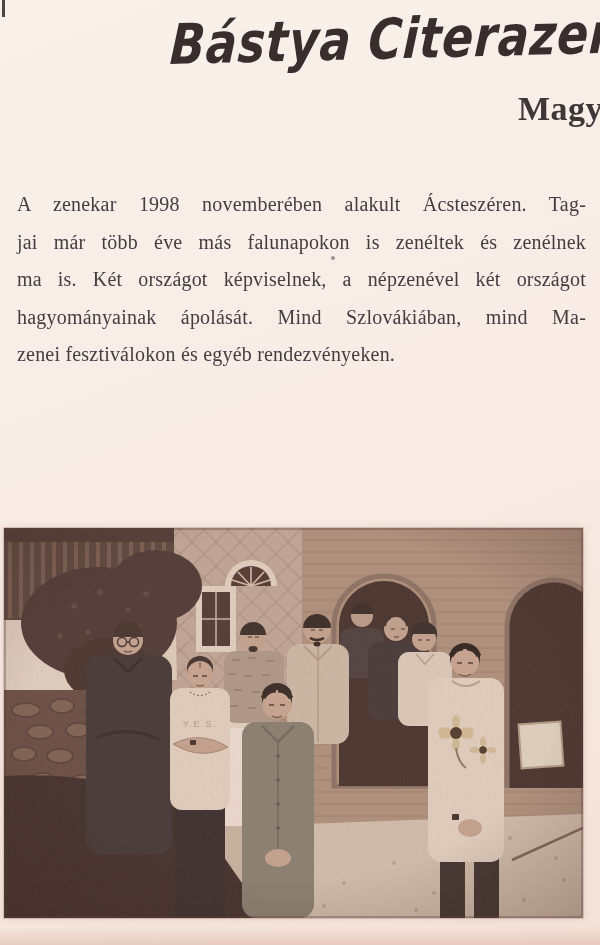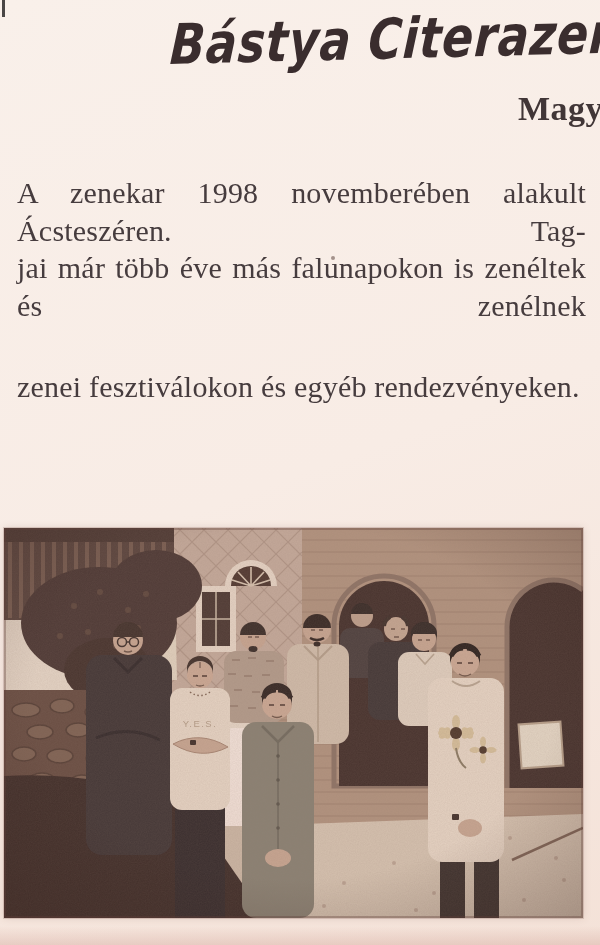--- a/index.html
+++ b/index.html
@@ -9,44 +9,46 @@
   .scan-mark{position:absolute;left:2px;top:0;width:3px;height:17px;background:#4a4645;}
   .speck{position:absolute;left:331px;top:256px;width:4px;height:4px;border-radius:50%;
          background:rgba(93,70,64,.55);}
   .title{position:absolute;left:172px;top:12px;margin:0;
          font-family:"DejaVu Sans",sans-serif;font-style:italic;font-weight:bold;
          font-size:56px;color:#3a2d2e;white-space:nowrap;letter-spacing:1px;
          transform:scaleX(.82) skewX(-5deg) rotate(-1.2deg);transform-origin:left top;}
   .subtitle{position:absolute;left:506px;top:78px;margin:12px;
             font-family:"Liberation Serif",serif;font-weight:bold;font-size:34px;
             color:#413637;white-space:nowrap;letter-spacing:.5px;}
-  .article{position:absolute;left:17px;top:174px;width:569px;
-           color:#463c3e;font-size:30px;line-height:37.6px;letter-spacing:.2px;}
+  .article{position:absolute;left:17px;top:186px;width:569px;
+           color:#463c3e;font-size:20px;line-height:37.6px;letter-spacing:.2px;}
   .tline{text-align:justify;text-align-last:justify;}
-  .tline.last{text-align-last:left;margin-top:44px;}
+  .tline.last{text-align-last:left;}
   .photo-wrap{position:absolute;left:4px;top:528px;width:579px;height:390px;
               box-shadow:0 0 0 1px rgba(124,88,78,.22), 0 0 7px rgba(150,110,100,.25);}
   .photo-wrap svg{display:block;}
   .crease{position:absolute;left:0;top:926px;width:600px;height:19px;
           background:linear-gradient(180deg,rgba(219,172,161,0),rgba(203,152,141,.32));}
 </style>
 </head>
 <body>
 
 <div class="page">
 
   <div class="scan-mark"></div>
   <div class="speck"></div>
 
   <h1 class="title">Bástya Citerazene</h1>
   <h2 class="subtitle">Magyar</h2>
 
   <div class="article">
     <div class="tline">A zenekar 1998 novemberében alakult Ácsteszéren. Tag-</div>
     <div class="tline">jai már több éve más falunapokon is zenéltek és zenélnek</div>
+    <div class="tline">ma is. Két országot képviselnek, a népzenével két országot</div>
+    <div class="tline">hagyományainak ápolását. Mind Szlovákiában, mind Ma-</div>
     <div class="tline last">zenei fesztiválokon és egyéb rendezvényeken.</div>
   </div>
 
   <div class="photo-wrap">
   <svg viewBox="0 0 579 390" width="579" height="390" xmlns="http://www.w3.org/2000/svg">
     <defs>
       <radialGradient id="vig" cx="50%" cy="45%" r="75%">
         <stop offset="60%" stop-color="rgba(58,36,30,0)"></stop>
         <stop offset="100%" stop-color="rgba(58,36,30,0.28)"></stop>
       </radialGradient>

